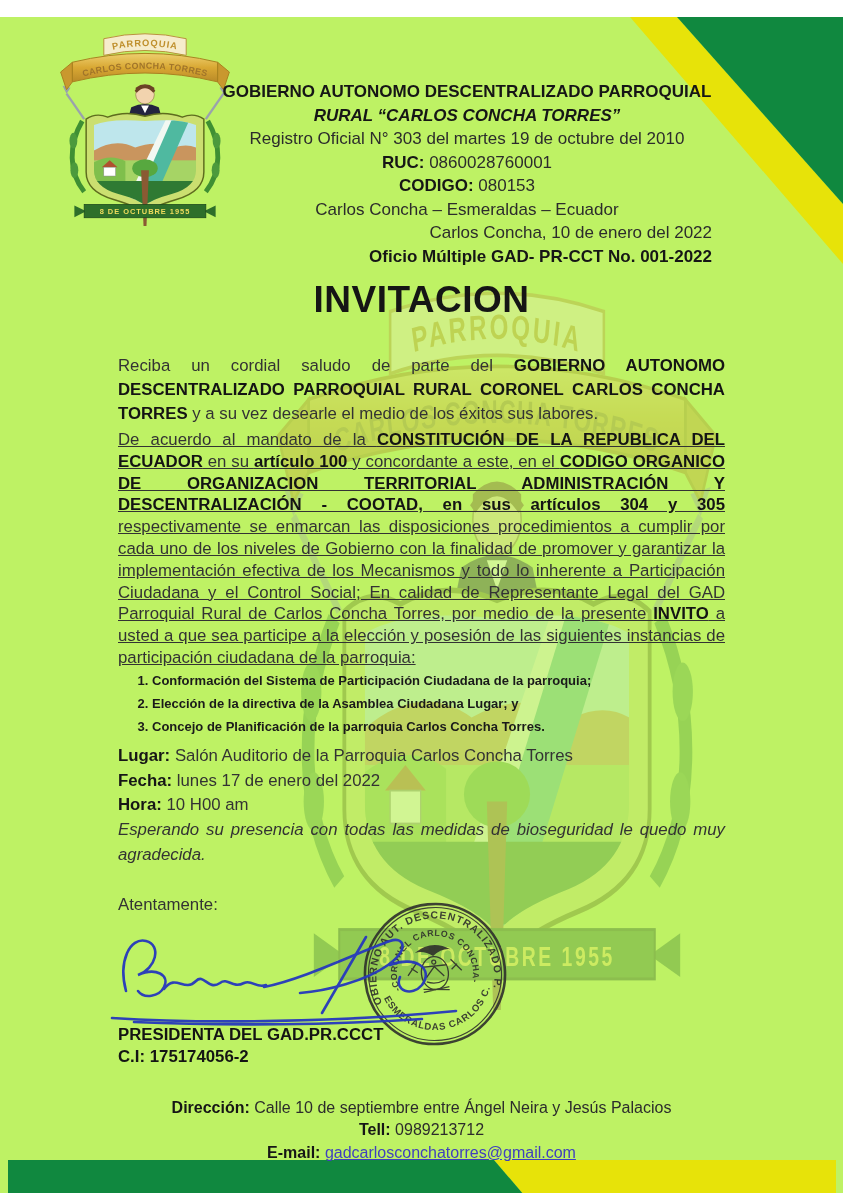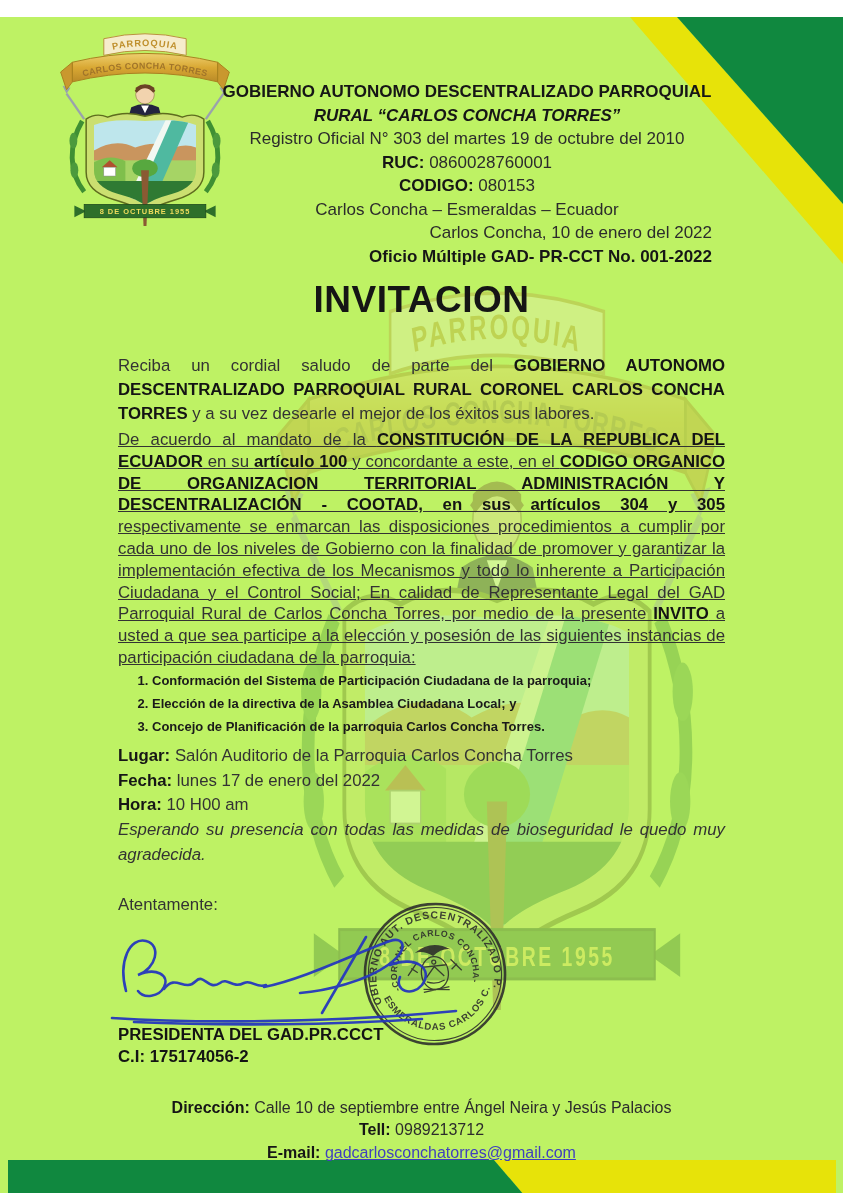--- a/index.html
+++ b/index.html
@@ -150,27 +150,27 @@
     <div class="hline">Registro Oficial N° 303 del martes 19 de octubre del 2010</div>
     <div class="hline"><span class="lbl">RUC:</span> <span>0860028760001</span></div>
     <div class="hline"><span class="lbl">CODIGO:</span> <span>080153</span></div>
     <div class="hline">Carlos Concha – Esmeraldas – Ecuador</div>
     <div class="hline hl-right">Carlos Concha, 10 de enero del 2022</div>
     <div class="hline hl-right hl-bold">Oficio Múltiple GAD- PR-CCT No. 001-2022</div>
   </div>
 
   <div id="title">INVITACION</div>
 
-  <div id="para1" class="bodyblock just"><span>Reciba un cordial saludo de parte del </span><b>GOBIERNO AUTONOMO DESCENTRALIZADO PARROQUIAL RURAL CORONEL CARLOS CONCHA TORRES</b><span> y a su vez desearle el mejor de los éxitos sus labores.</span></div>
+  <div id="para1" class="bodyblock just"><span>Reciba un cordial saludo de parte del </span><b>GOBIERNO AUTONOMO DESCENTRALIZADO PARROQUIAL RURAL CORONEL CARLOS CONCHA TORRES</b><span> y a su vez desearle el medio de los éxitos sus labores.</span></div>
   <div id="para2" class="bodyblock just"><span>De acuerdo al mandato de la </span><b>CONSTITUCIÓN DE LA REPUBLICA DEL ECUADOR</b><span> en su </span><b>artículo 100</b><span> y concordante a este, en el </span><b>CODIGO ORGANICO DE ORGANIZACION TERRITORIAL ADMINISTRACIÓN Y DESCENTRALIZACIÓN - COOTAD, en sus artículos 304 y 305</b><span> respectivamente se enmarcan las disposiciones procedimientos a cumplir por cada uno de los niveles de Gobierno con la finalidad de promover y garantizar la implementación efectiva de los Mecanismos y todo lo inherente a Participación Ciudadana y el Control Social; En calidad de Representante Legal del GAD Parroquial Rural de Carlos Concha Torres, por medio de la presente </span><b>INVITO</b><span> a usted a que sea participe a la elección y posesión de las siguientes instancias de participación ciudadana de la parroquia:</span></div>
 
   <div id="list-block" class="bodyblock">
     <ol>
       <li>Conformación del Sistema de Participación Ciudadana de la parroquia;</li>
-      <li>Elección de la directiva de la Asamblea Ciudadana Local; y</li>
+      <li>Elección de la directiva de la Asamblea Ciudadana Lugar; y</li>
       <li>Concejo de Planificación de la parroquia Carlos Concha Torres.</li>
     </ol>
   </div>
 
   <div id="event-block" class="bodyblock">
     <div><span class="lbl">Lugar:</span> <span>Salón Auditorio de la Parroquia Carlos Concha Torres</span></div>
     <div><span class="lbl">Fecha:</span> <span>lunes 17 de enero del 2022</span></div>
     <div><span class="lbl">Hora:</span> <span>10 H00 am</span></div>
   </div>
 

